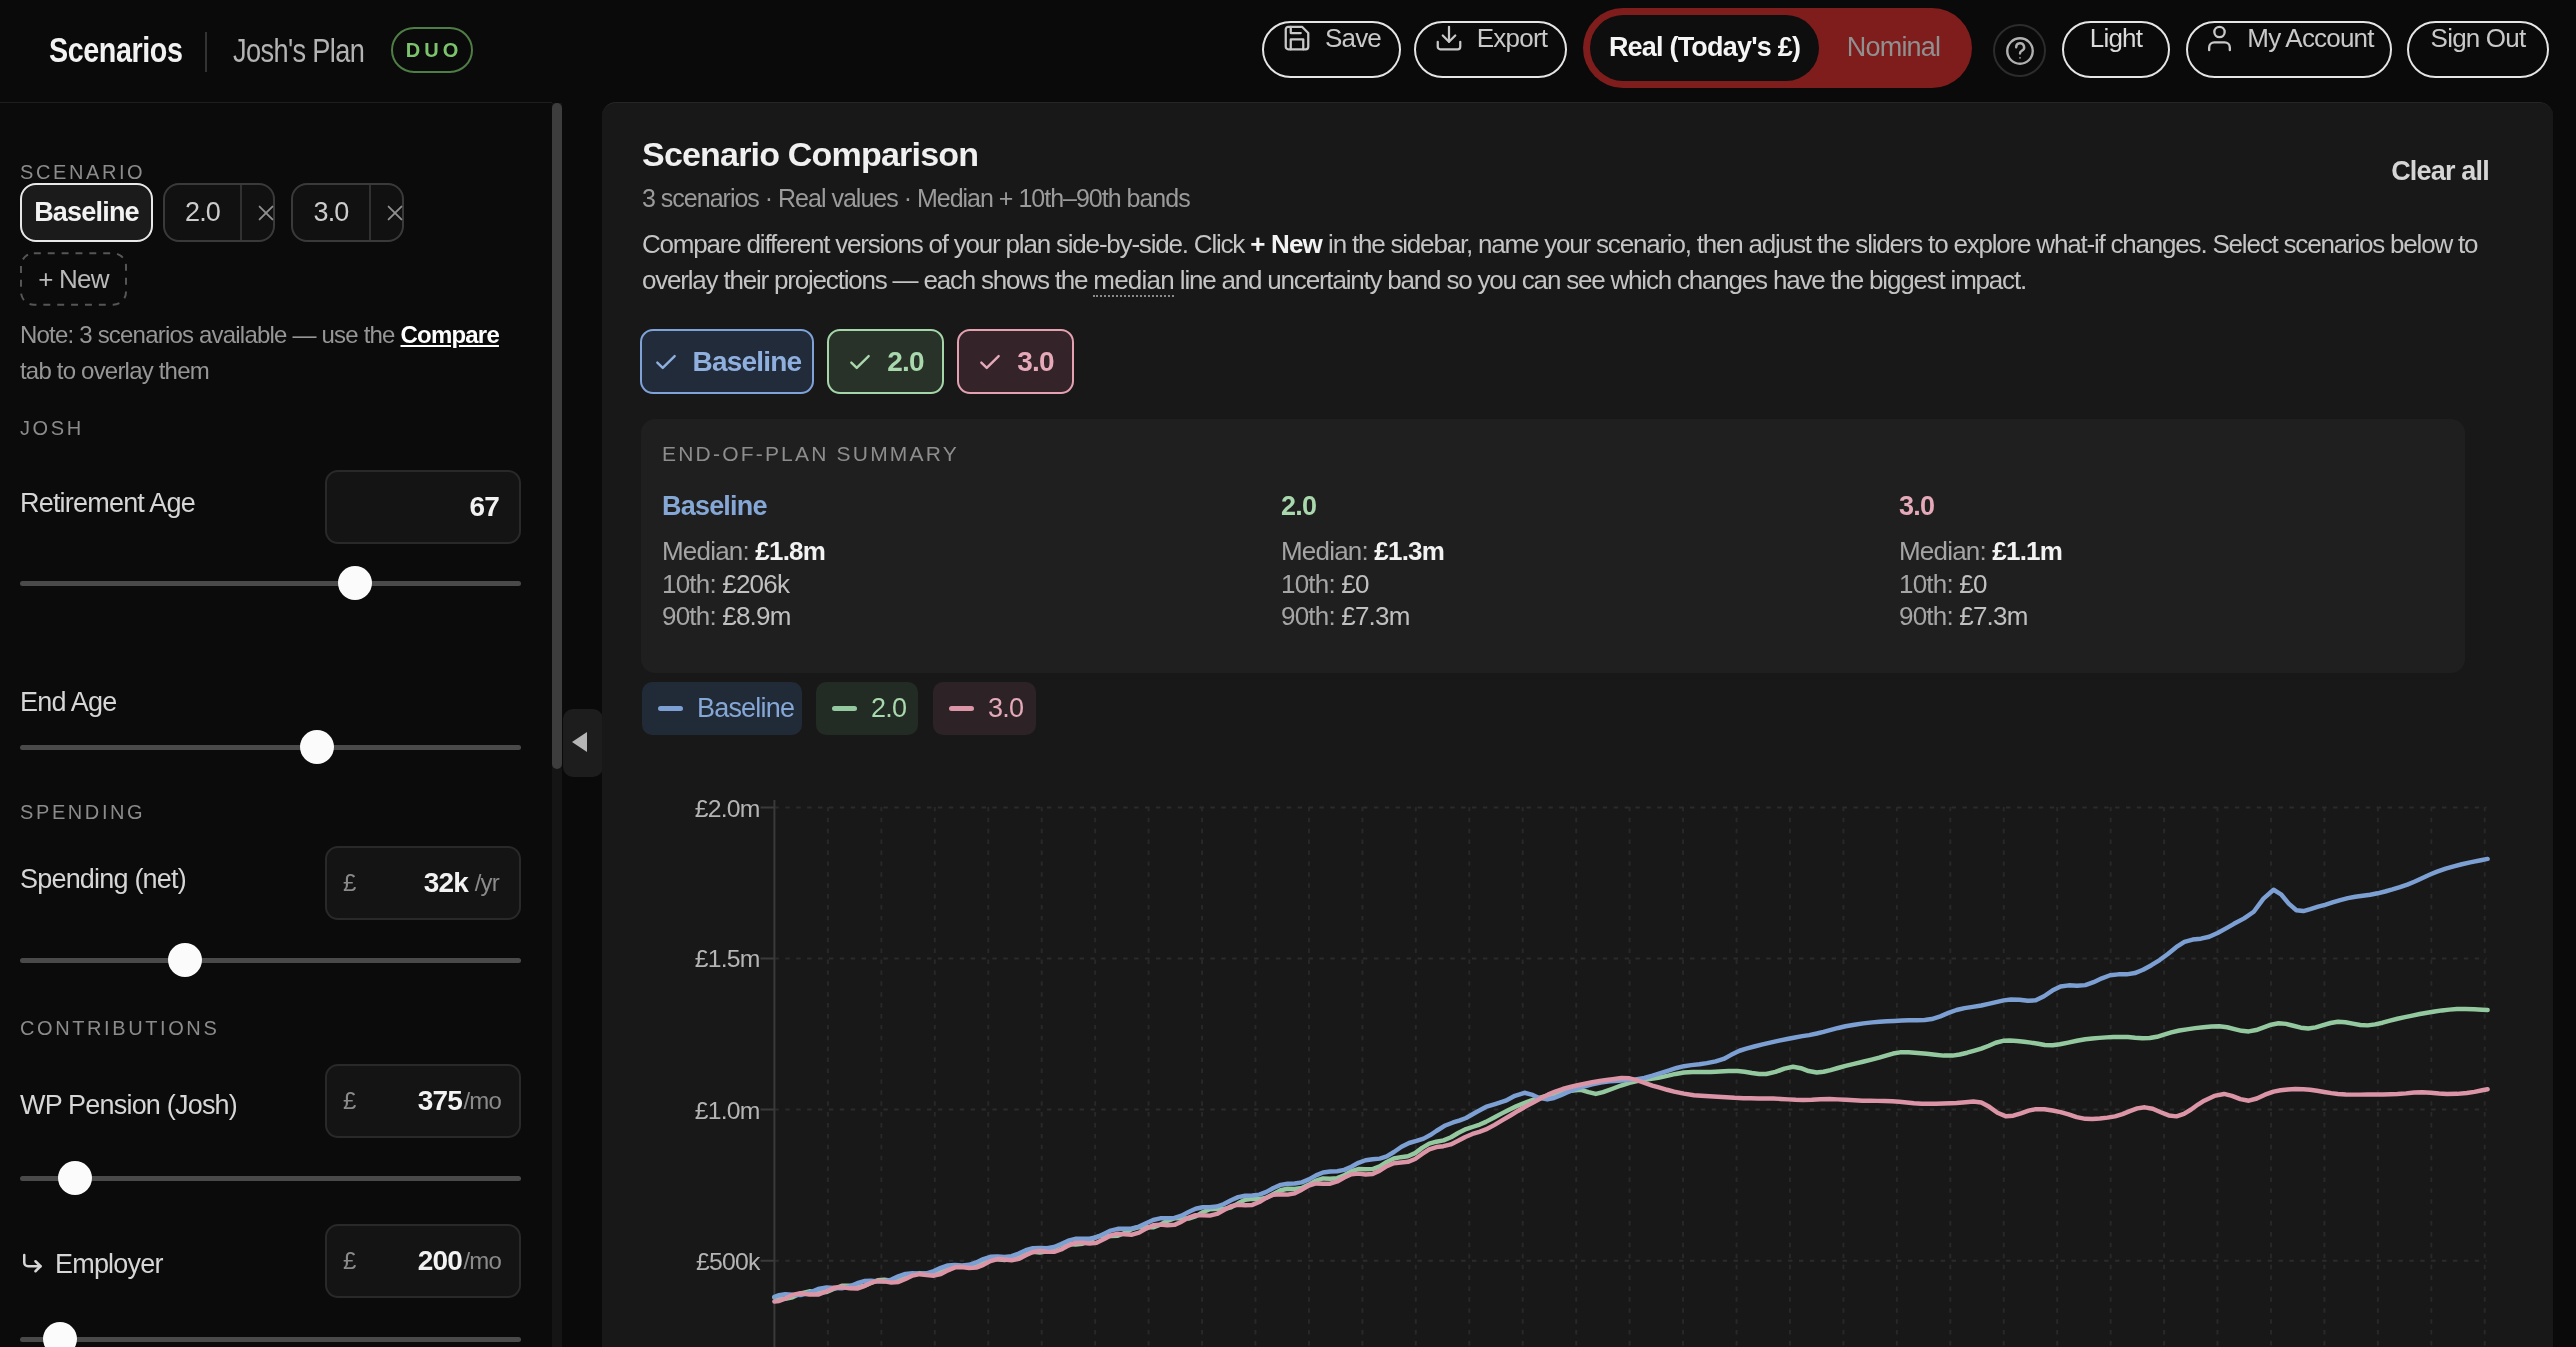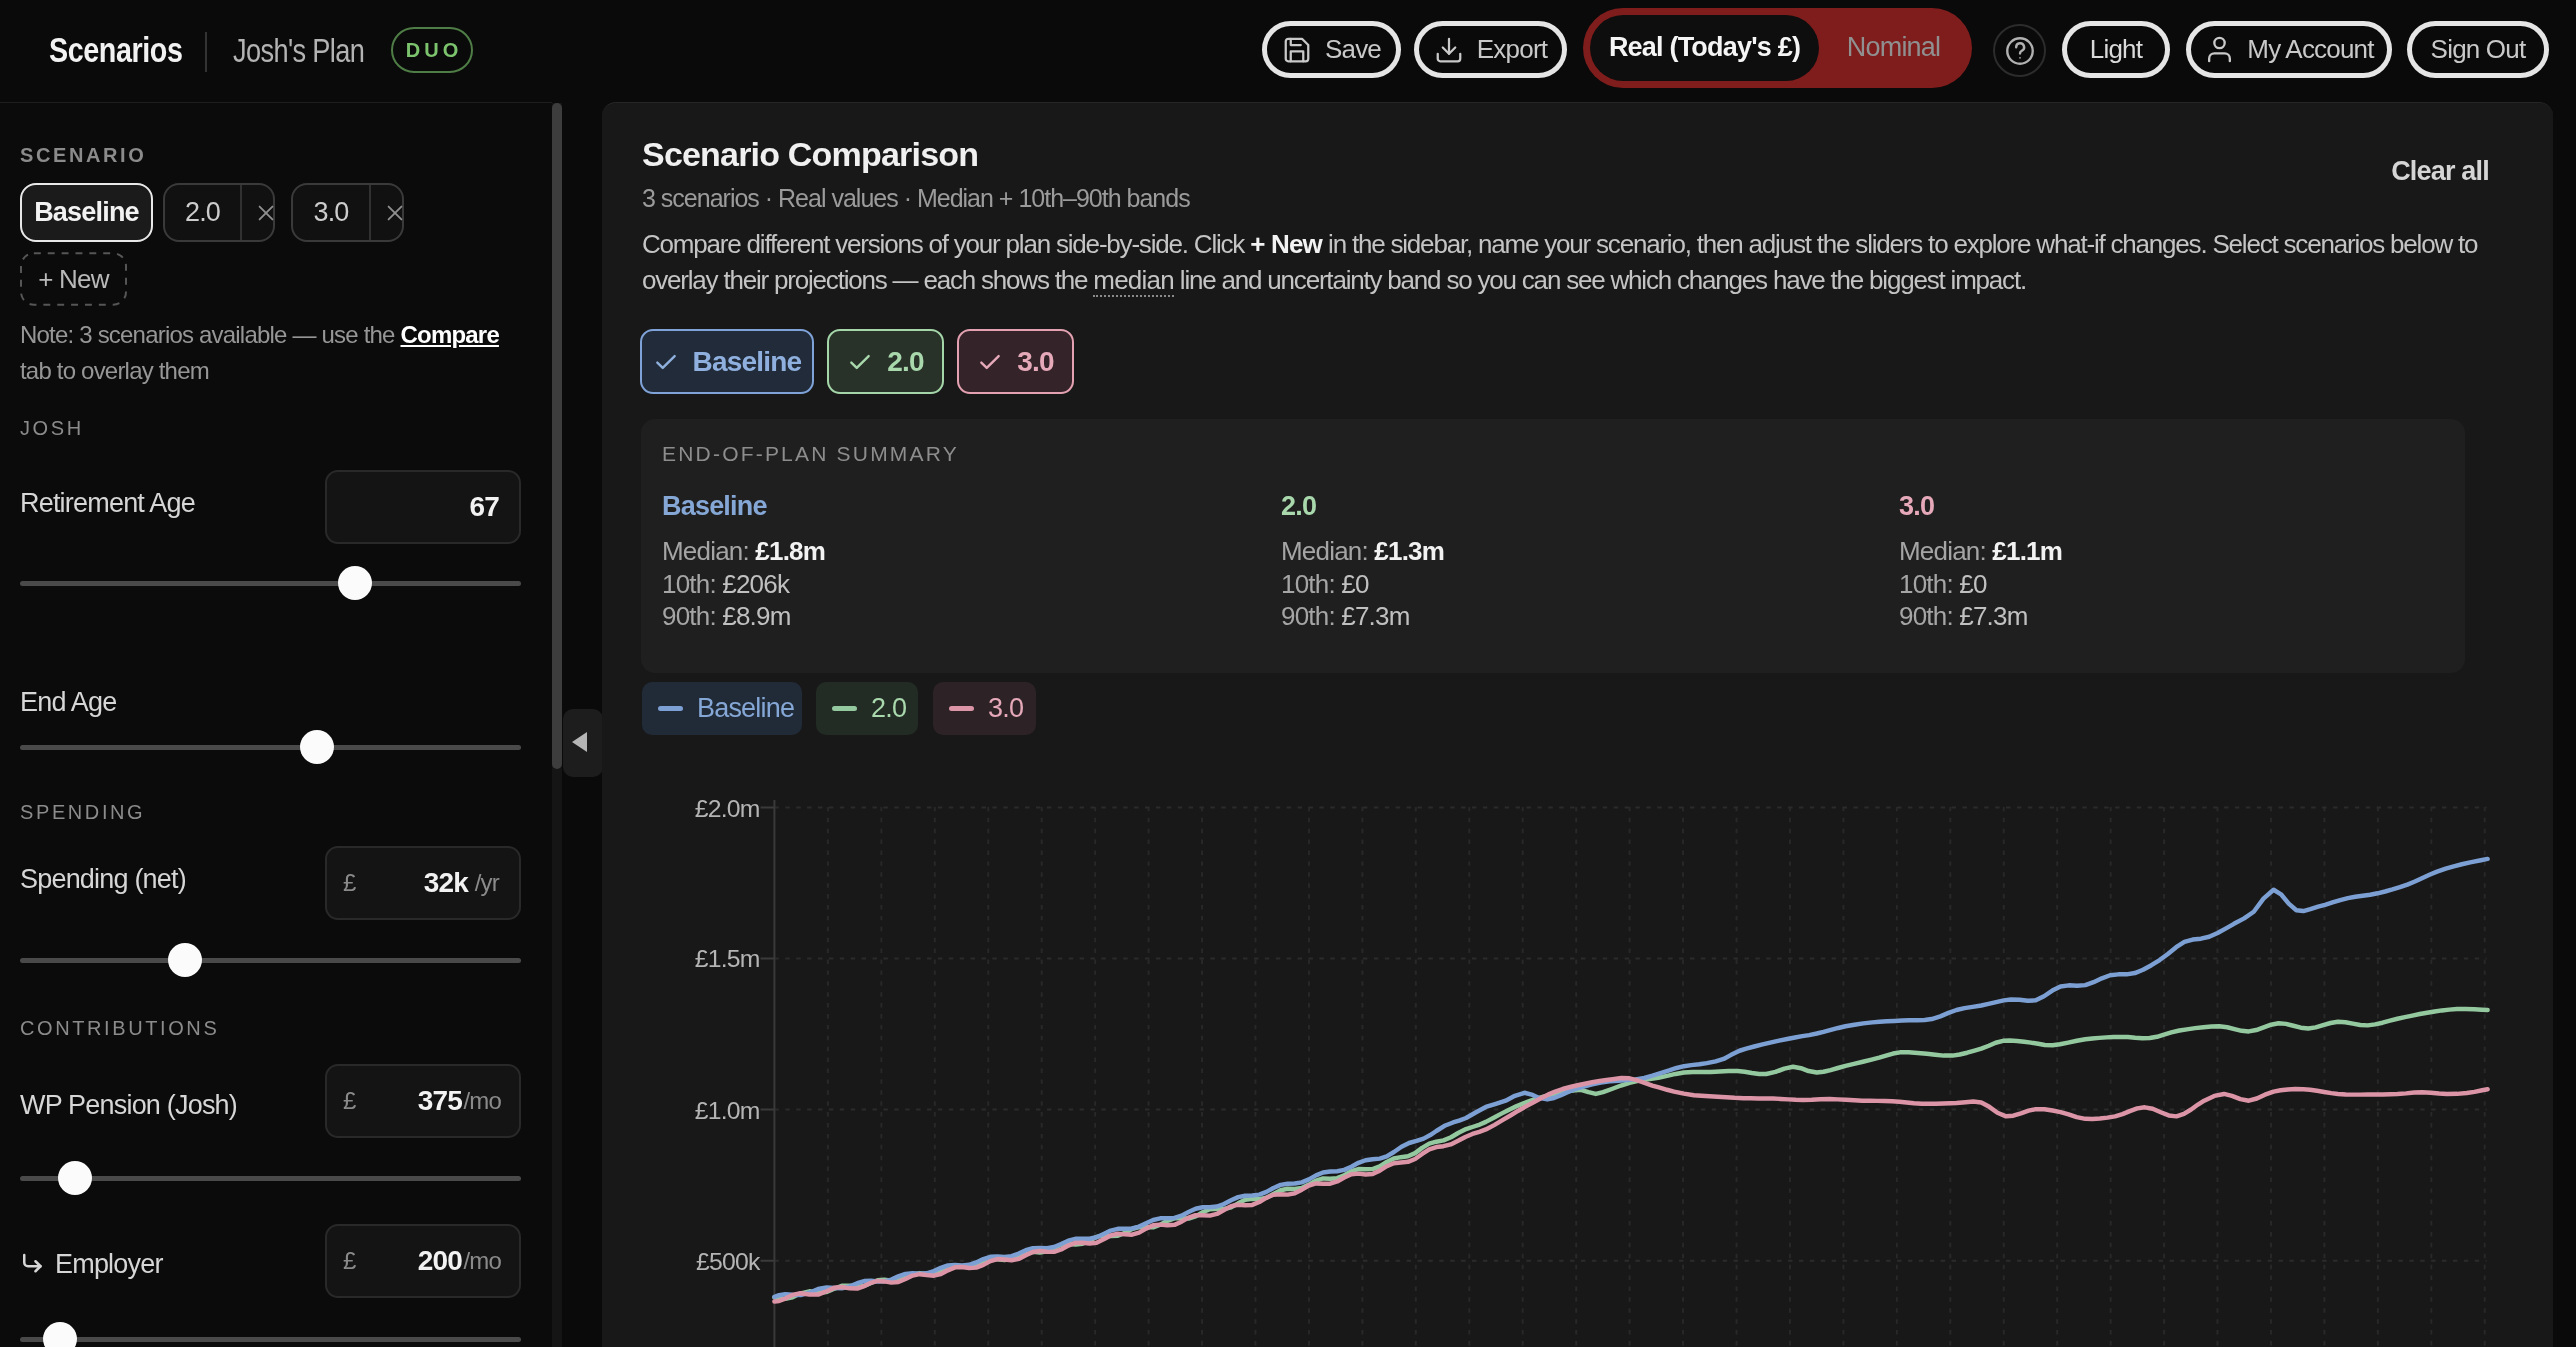--- a/index.html
+++ b/index.html
@@ -3,21 +3,21 @@
 <meta charset="utf-8">
 <style>
   html,body{margin:0;padding:0;background:#0a0a0a;width:2576px;height:1347px;overflow:hidden;}
   *{box-sizing:border-box;font-family:"Liberation Sans",sans-serif;letter-spacing:-0.8px;}
   
   #header{position:absolute;left:0;top:0;width:2152px;height:102px;background:#0a0a0a;}
   .logo{position:absolute;left:49px;top:30px;font-size:35px;font-weight:bold;color:#f2f2f2;letter-spacing:-0.5px;transform:scaleX(0.82);transform-origin:left center;}
   .hdiv{position:absolute;left:205px;top:32px;width:2px;height:40px;background:#333;}
   .plan{position:absolute;left:233px;top:31px;font-size:34px;color:#b3b3b3;transform:scaleX(0.8);transform-origin:left center;}
   .duo{position:absolute;left:391px;top:27px;width:82px;height:46px;border:2px solid #4f7d46;border-radius:24px;color:#7cc36d;font-size:20px;font-weight:bold;letter-spacing:4px;text-align:center;line-height:43px;text-indent:4px;}
-  .hbtn{position:absolute;top:21px;height:57px;border:5px solid #e5e5e5;border-radius:30px;color:#c9c9c9;font-size:26px;display:flex;align-items:center;justify-content:center;gap:13px;}
+  .hbtn{position:absolute;top:21px;height:57px;border:2px solid #e5e5e5;border-radius:30px;color:#c9c9c9;font-size:26px;display:flex;align-items:flex-start;justify-content:center;gap:13px;}
   .seg{position:absolute;left:1583px;top:8px;width:389px;height:80px;background:#7f1d1d;border-radius:41px;}
   .segsel{position:absolute;left:7px;top:7px;width:229px;height:66px;background:#0e0e0e;border-radius:34px;color:#f5f5f5;font-size:27px;font-weight:bold;text-align:center;line-height:64px;}
   .segoff{position:absolute;left:236px;top:0;width:149px;height:80px;color:#909090;font-size:27px;text-align:center;line-height:78px;}
   .helpbtn{position:absolute;left:1993px;top:24px;width:53px;height:53px;border:2px solid #2c2c2c;border-radius:50%;display:flex;align-items:center;justify-content:center;}
   
   #sidebar{position:absolute;left:0;top:102px;width:552px;height:1245px;background:#0b0b0b;border-top:1px solid #1f1f1f;}
   .seclab{position:absolute;left:20px;font-size:20px;letter-spacing:2.6px;color:#8b8b8b;}
   .chip{position:absolute;top:80px;height:59px;border:2px solid #3a3a3a;border-radius:16px;background:#111111;}
   .chiplab{color:#cccccc;font-size:27px;line-height:55px;text-align:center;}
   .valbox{position:absolute;left:325px;width:196px;height:74px;background:#141414;border:2px solid #292929;border-radius:13px;}
@@ -80,21 +80,21 @@
   <div class="hbtn" style="left:2186px;width:206px;gap:12px;">
     <svg width="31" height="31" viewBox="0 0 24 24" fill="none" stroke="#c9c9c9" stroke-width="1.8" stroke-linecap="round" stroke-linejoin="round">
         <path d="M20 21v-2a4 4 0 0 0-4-4H8a4 4 0 0 0-4 4v2"></path>
         <circle cx="12" cy="7" r="4"></circle>
       </svg>
     <span>My Account</span>
   </div>
   <div class="hbtn" style="left:2407px;width:142px;">Sign Out</div>
 </div>
 <div id="sidebar">
-  <div class="seclab" style="top:41px;font-weight:bold;">SCENARIO</div>
+  <div class="seclab" style="top:58px;">SCENARIO</div>
   <div class="chip" style="left:20px;width:133px;border-color:#e8e8e8;background:#1b1b1b;">
     <div class="chiplab" style="color:#f2f2f2;font-weight:bold;">Baseline</div>
   </div>
   <div class="chip" style="left:163px;width:112px;">
     <div class="chiplab" style="position:absolute;left:0;width:75px;">2.0</div>
     <div style="position:absolute;left:75px;top:0;width:1.5px;height:55px;background:#313131;"></div>
     <svg style="position:absolute;left:90px;top:17px;" width="22" height="22" viewBox="0 0 24 24" stroke="#909090" stroke-width="2" stroke-linecap="round">
         <path d="M5 5l14 14M19 5L5 19"></path>
       </svg>
   </div>

